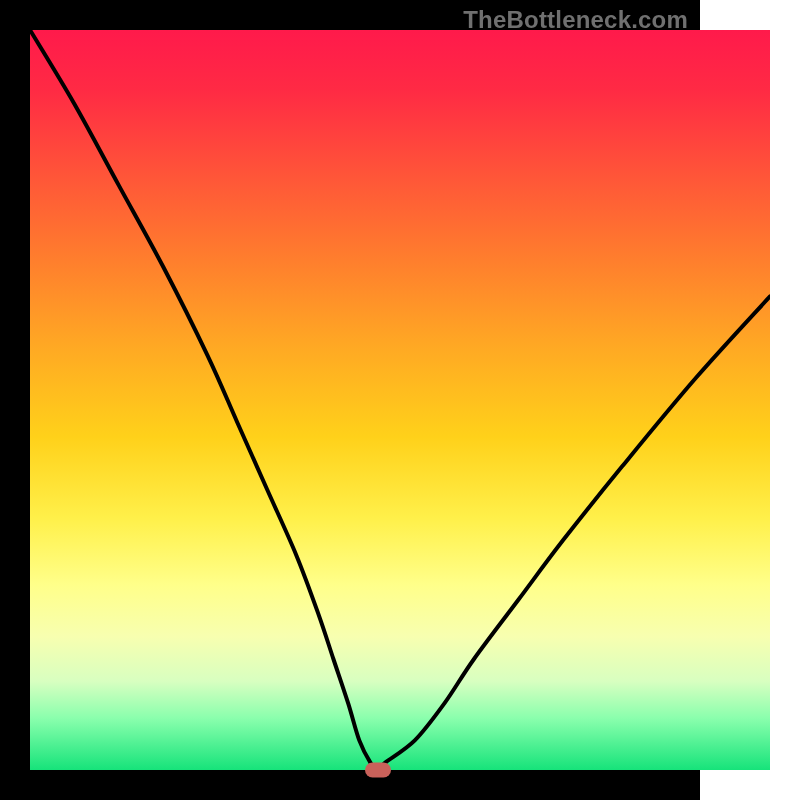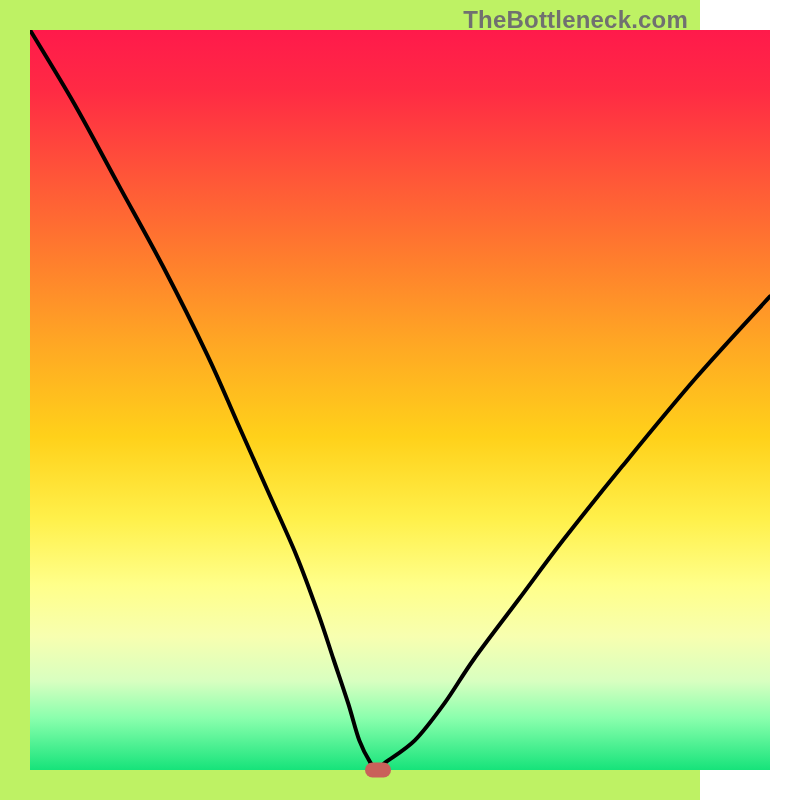--- a/index.html
+++ b/index.html
@@ -1,16 +1,16 @@
 <!DOCTYPE html>
 <html><head>
 <meta charset="utf-8">
 <style>
 html,body{margin:0;padding:0;width:800px;height:800px;overflow:hidden;font-family:Arial,Helvetica,sans-serif}
-.frame{position:relative;width:700px;height:800px;background:#bef264}
+.frame{position:relative;width:700px;height:800px;background:#000000}
 .plot{position:absolute;left:30px;top:30px;width:740px;height:740px;
   background:linear-gradient(to bottom,
     #ff1a4b 0%,
     #ff2a44 8%,
     #ff4f3a 18%,
     #ff7a2e 30%,
     #ffa624 42%,
     #ffd11a 55%,
     #fff04a 66%,
     #ffff8a 75%,

